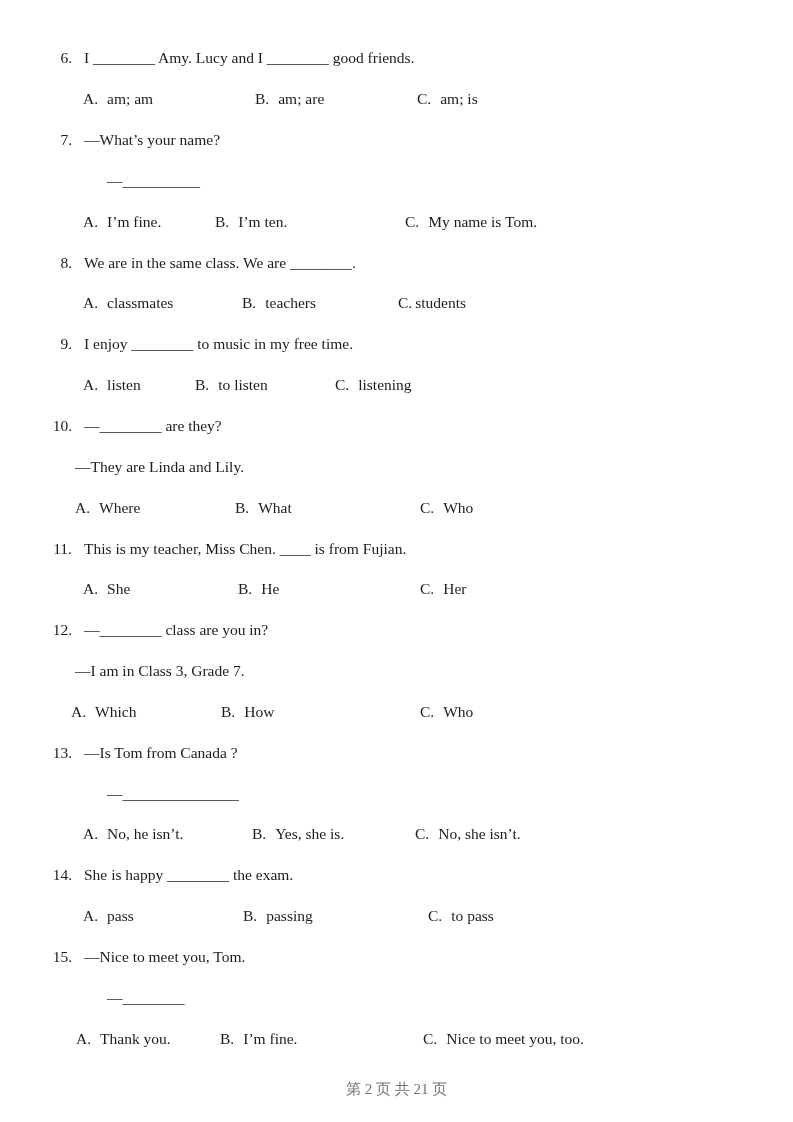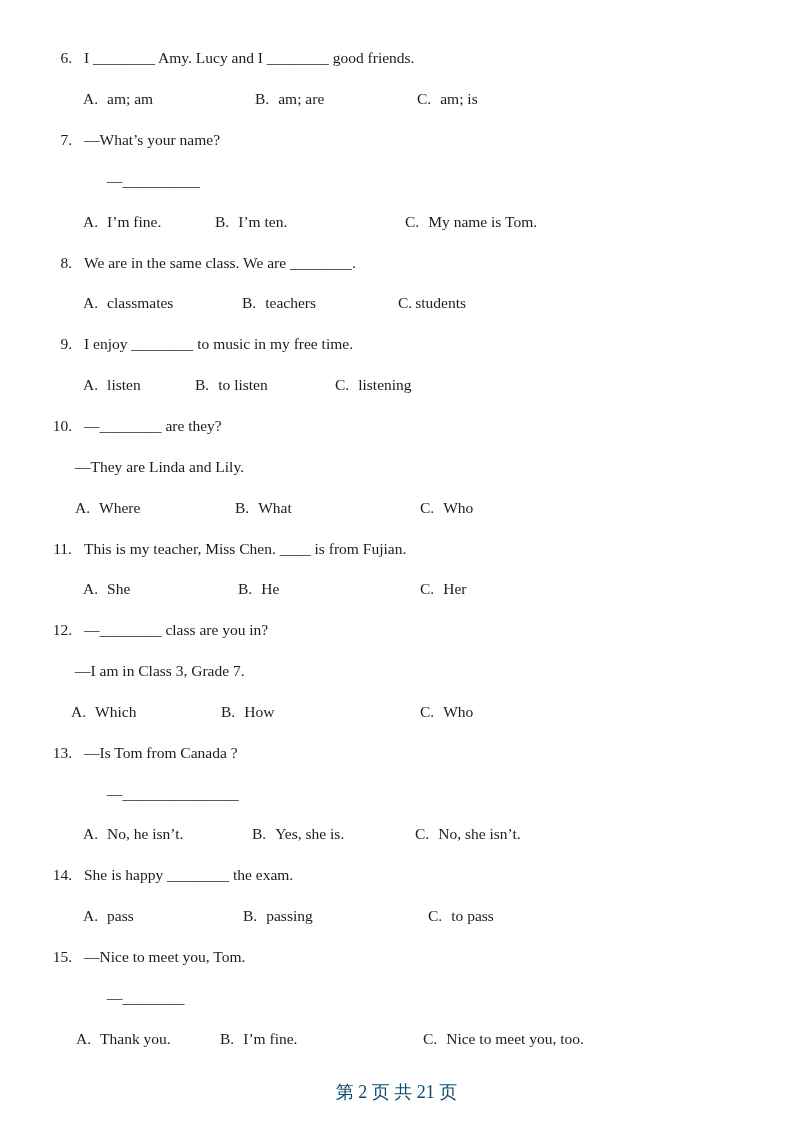--- a/index.html
+++ b/index.html
@@ -47,22 +47,22 @@
     white-space: nowrap;
   }
   .opt-label { margin-right: 9px; }
   .option.tight .opt-label { margin-right: 3px; }
   .footer {
     position: absolute;
     left: 0;
     right: 0;
     top: 1080px;
     text-align: center;
-    font-size: 18px;
-    color: #0c4a6e;
+    font-size: 15px;
+    color: #737373;
   }
 </style>
 </head>
 <body>
 
 <div class="page">
   <div class="content" id="questions">
   <div class="question">
     <div class="line q-line">
           <span class="q-num">6.</span>

